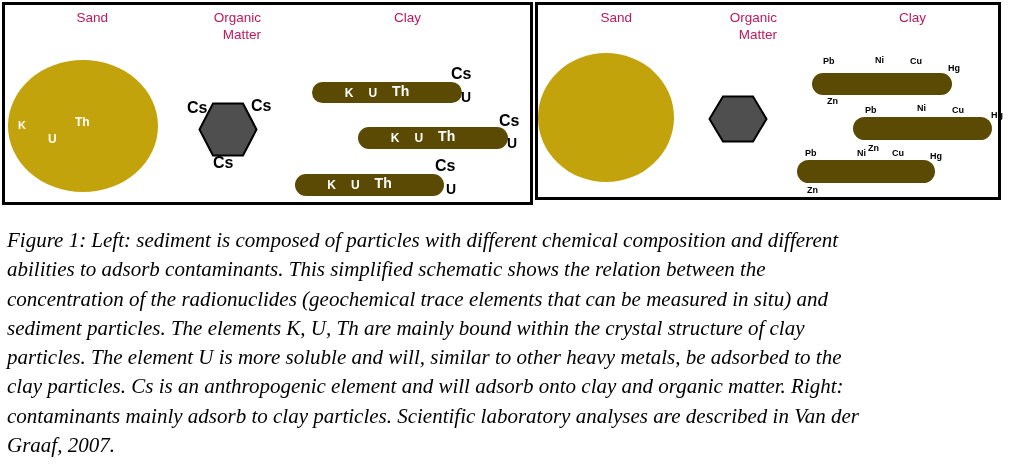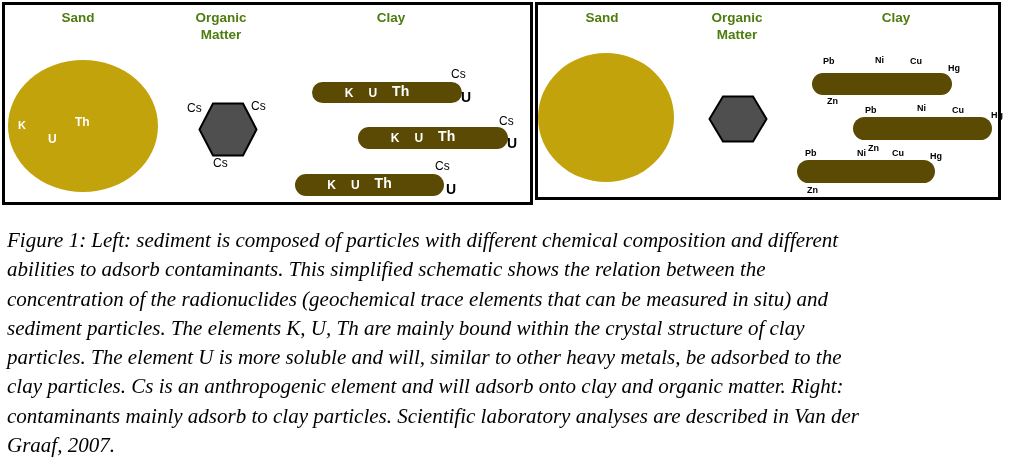--- a/index.html
+++ b/index.html
@@ -8,37 +8,37 @@
     font-family:"Liberation Sans", sans-serif;
   }
   .panel {
     position:absolute; top:2px; box-sizing:border-box;
     border:3px solid var(--panel-border, #000); background:#fff;
   }
   #left-panel  { left:2px;   width:531px; height:203px; }
   #right-panel { left:535px; width:466px; height:198px; }
   .panel * { position:absolute; }
   .col-header {
-    font-weight:bold; font-size:13.5px; line-height:17px;
-    color:#4d7c0f; text-align:center; white-space:pre-line;
+    font-weight:normal; font-size:13.5px; line-height:17px;
+    color:#be185d; text-align:right; white-space:pre-line;
   }
   .sand-circle { background:var(--sand-fill, #C3A30B); border-radius:50%; }
   .hex-svg { overflow:visible; }
   .sand-el { color:#fff; font-weight:bold; }
   .clay-bar {
     background:var(--clay-fill, #5A4A03); border-radius:12px;
     display:flex; align-items:center; justify-content:center; gap:15px;
     padding-right:20px; box-sizing:border-box;
   }
   .bar-el { position:static; color:#fff; font-weight:bold; }
   .bar-el.k  { font-size:12px; }
   .bar-el.u  { font-size:12px; }
   .bar-el.th { font-size:14px; transform:translateY(-2px); }
   .ads-label   { color:#000; font-weight:bold; font-size:14px; line-height:14px; }
-  .cs-label    { color:#000; font-weight:normal; font-size:12px; line-height:14px; }
+  .cs-label    { color:#000; font-weight:bold; font-size:16px; line-height:14px; }
   .metal-label { color:#000; font-weight:bold; font-size:9px; line-height:9px; }
   #caption {
     position:absolute; left:7px; top:226px; width:1022px;
     font-family:"Liberation Serif", serif; font-style:italic;
     font-size:21px; line-height:29.3px; color:#000; white-space:pre-line;
   }
 </style>
 </head>
 <body>
 

